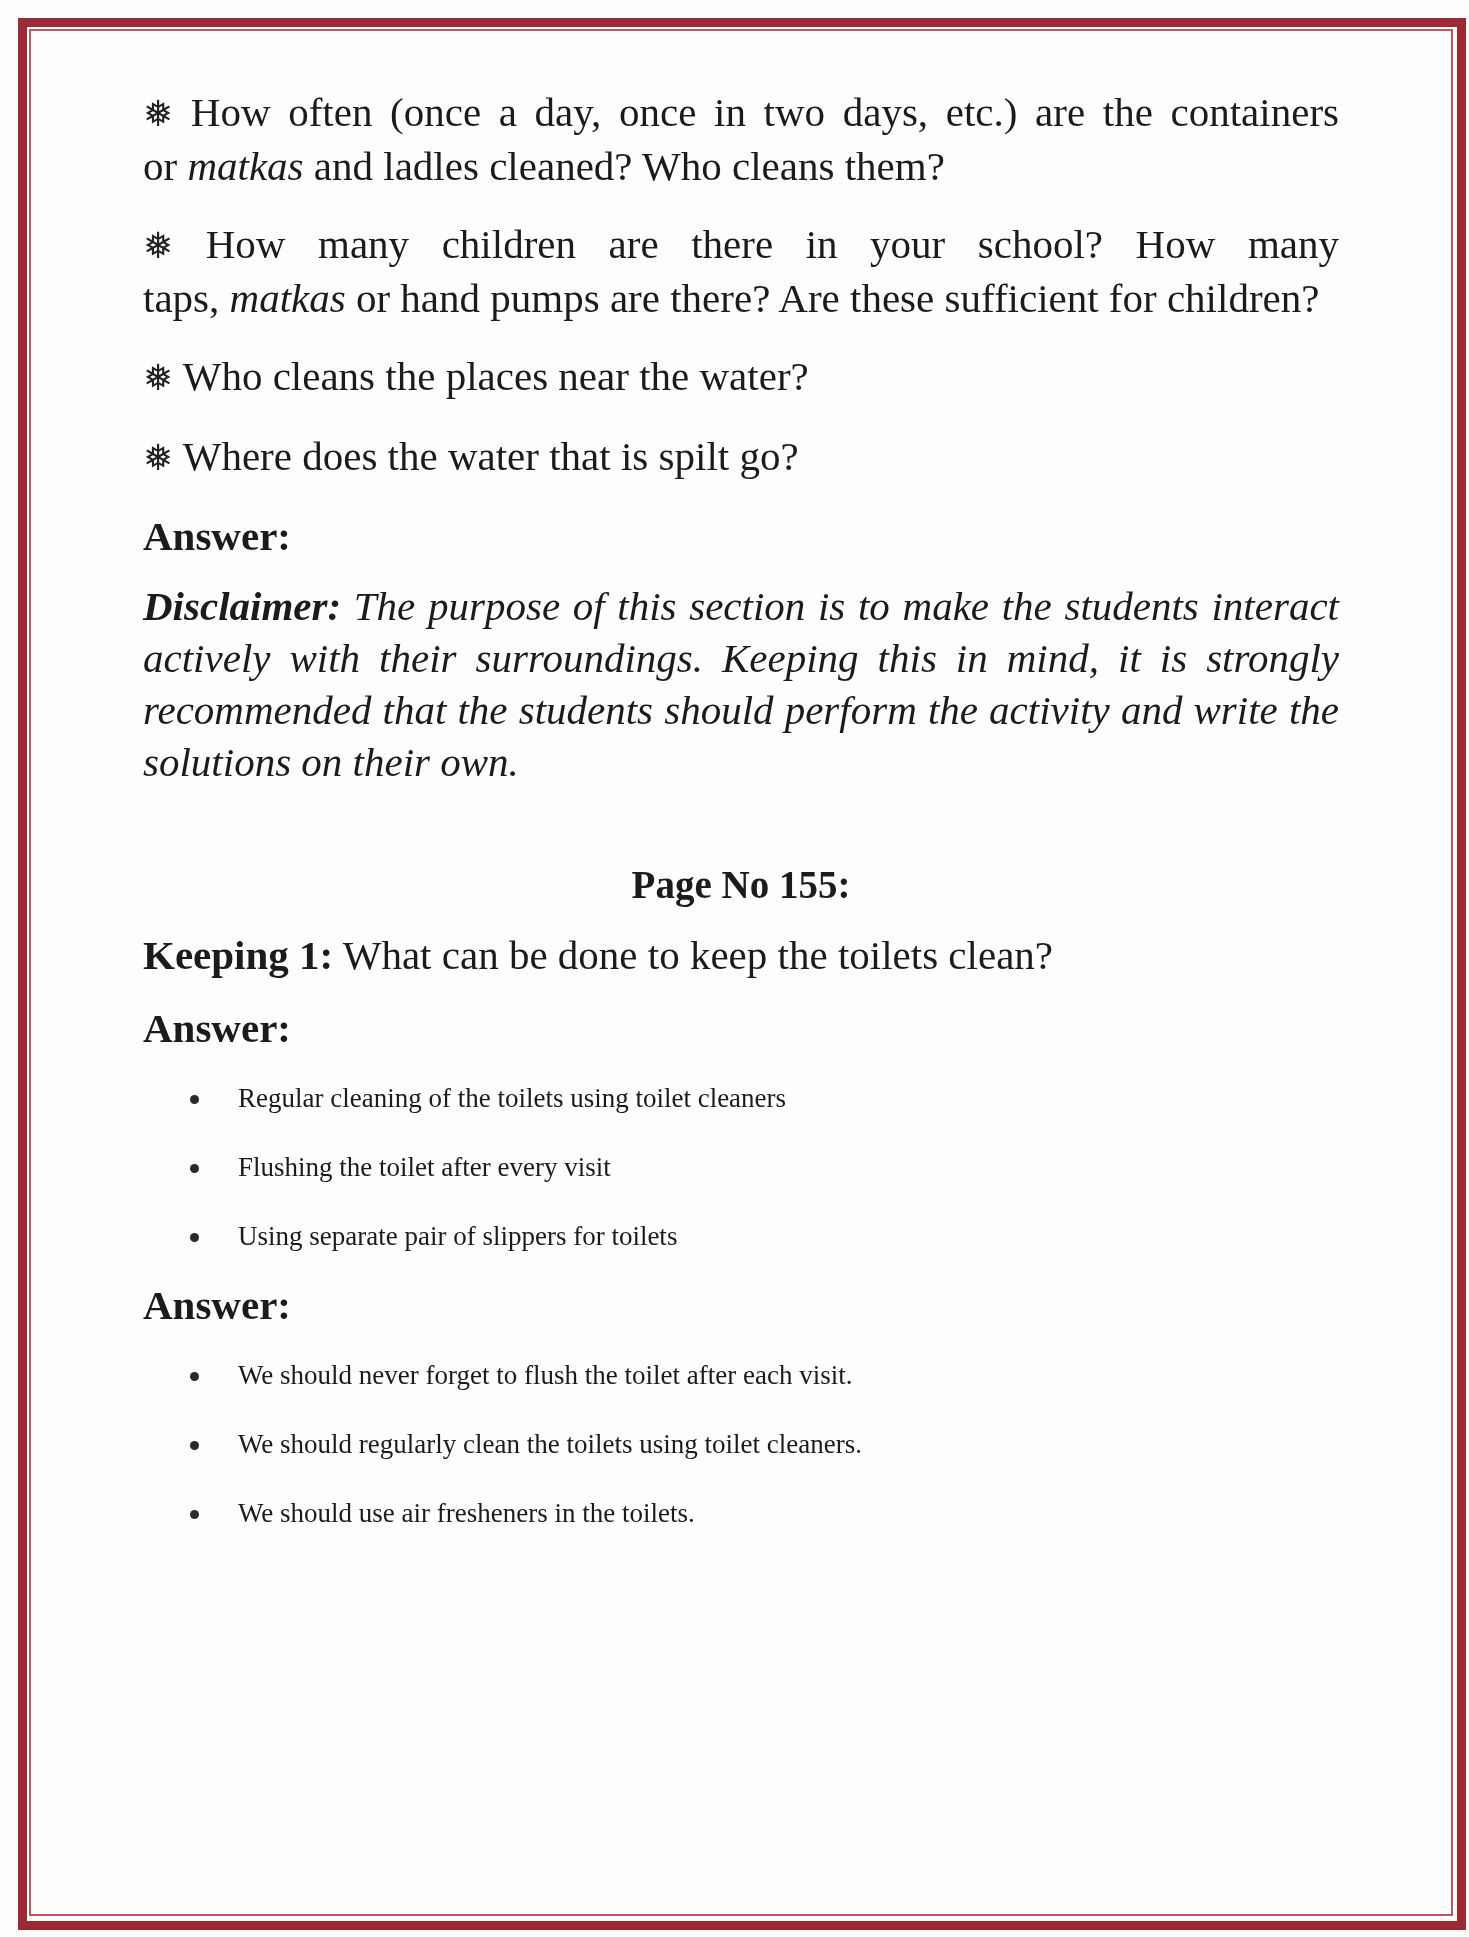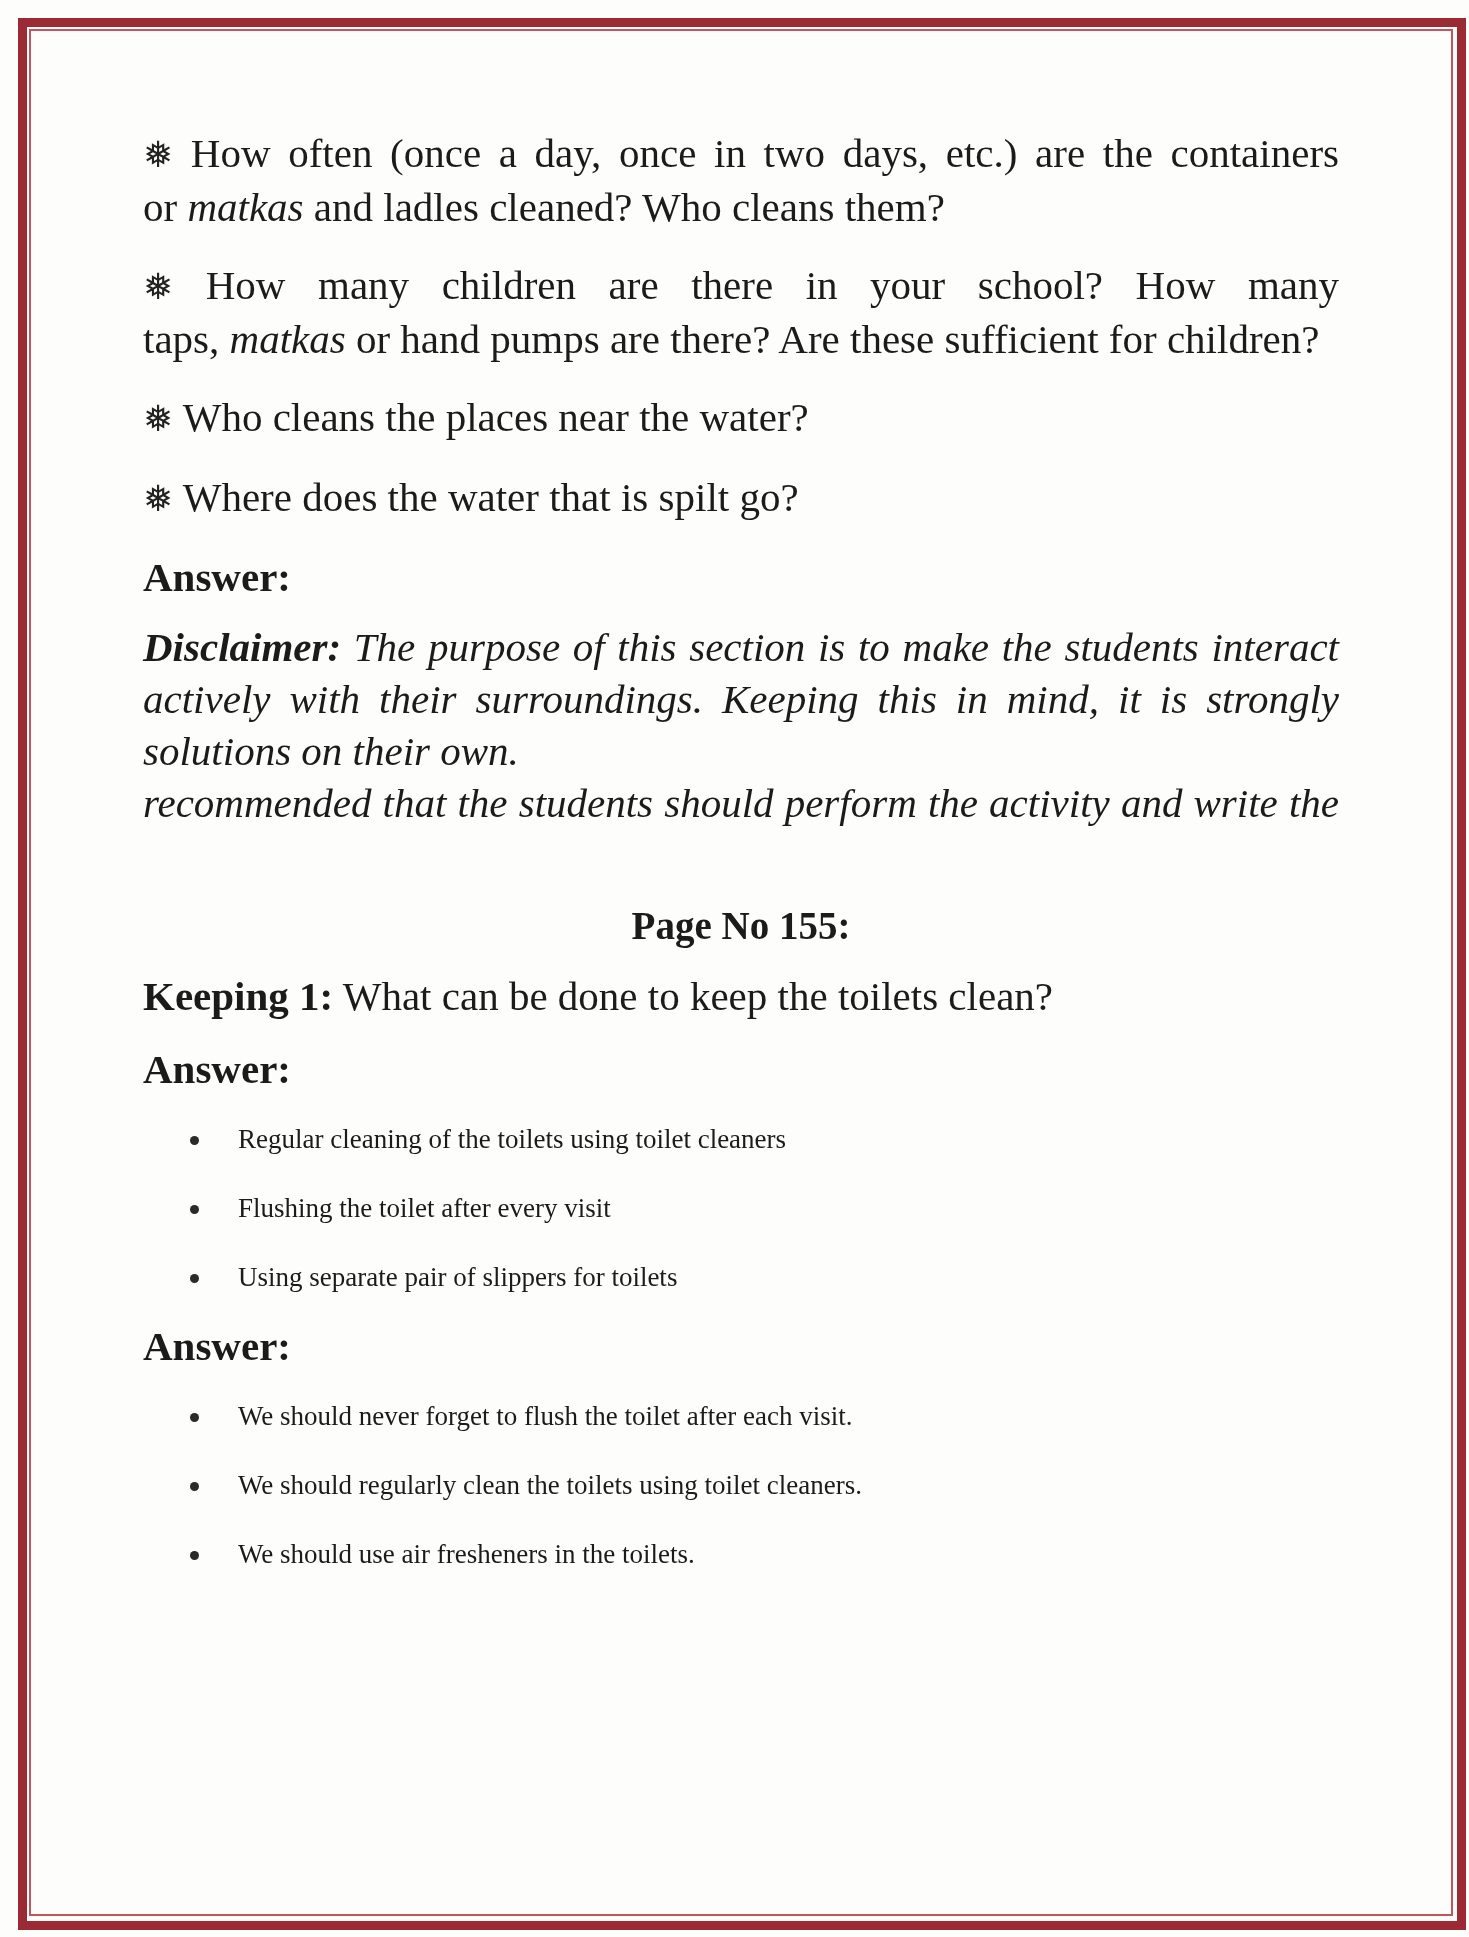--- a/index.html
+++ b/index.html
@@ -18,22 +18,22 @@
     pointer-events: none;
   }
   .frame-thin {
     position: absolute;
     left: 29px; top: 29px; right: 16px; bottom: 21px;
     border: 2px solid #c4555e;
     pointer-events: none;
   }
   .content {
     position: absolute;
-    left: 0; top: 16px;
-    padding: 111px 0 0 143px;
+    left: 0; top: 0;
+    padding: 86px 0 0 143px;
     width: 1326px;
   }
   .para {
     width: 1196px;
     font-size: 41px;
     line-height: 52px;
     margin: 0 0 18px 0;
   }
   .q-bullet { margin-bottom: 26px; }
   .line { width: 1196px; }
@@ -105,22 +105,22 @@
 
   <div class="para q-bullet">
     <div class="line"><span class="bullet-star">❅</span> <span>Where does the water that is spilt go?</span></div>
   </div>
 
   <div class="answer-label">Answer:</div>
 
   <div class="para disclaimer">
     <div class="line just"><span class="disclaimer-label">Disclaimer:</span> <span>The purpose of this section is to make the students interact</span></div>
     <div class="line just">actively with their surroundings. Keeping this in mind, it is strongly</div>
+    <div class="line just">recommended that the students should perform the activity and write the</div>
     <div class="line">solutions on their own.</div>
-    <div class="line just">recommended that the students should perform the activity and write the</div>
   </div>
 
   <div class="page-heading">Page No 155:</div>
 
   <div class="para question-line"><span class="bold">Keeping 1:</span> <span>What can be done to keep the toilets clean?</span></div>
   <div class="answer-label">Answer:</div>
   <ul class="answers">
     <li><span class="dot"></span><span>Regular cleaning of the toilets using toilet cleaners</span></li>
     <li><span class="dot"></span><span>Flushing the toilet after every visit</span></li>
     <li><span class="dot"></span><span>Using separate pair of slippers for toilets</span></li>

